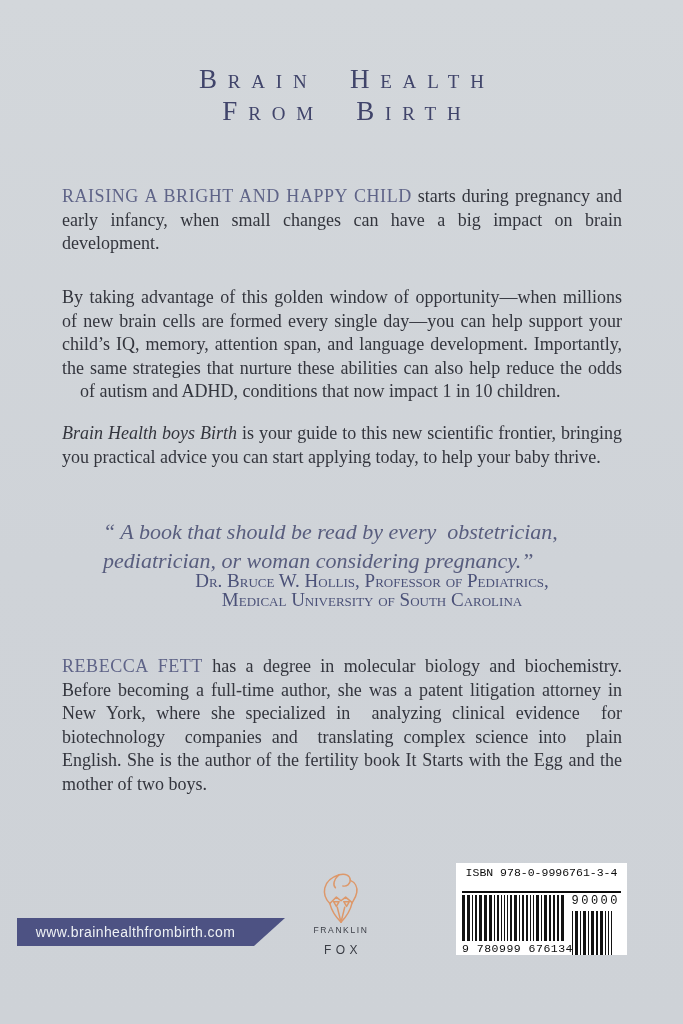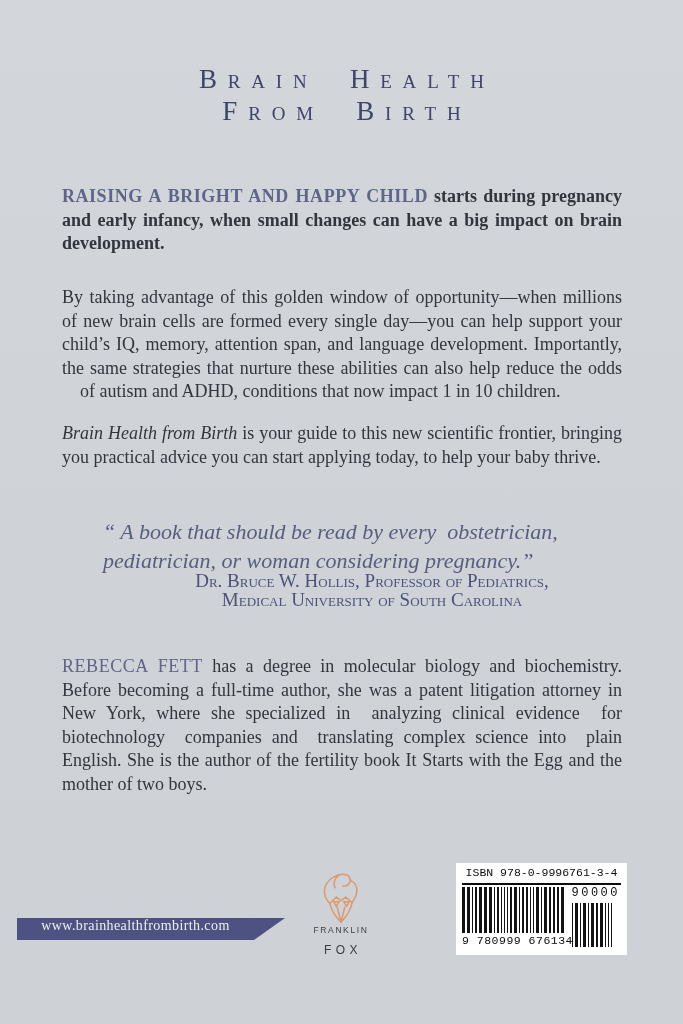--- a/index.html
+++ b/index.html
@@ -12,61 +12,61 @@
   .title-block { position:absolute; top:49px; left:0; right:0; text-align:center; color:#40446a;margin-top:14px; }
   .title-line {
     font-variant:small-caps; font-size:27px; line-height:32px;
     letter-spacing:0.40em; word-spacing:0.55em; padding-left:0.40em;
   }
   
   .para {
     position:absolute; left:62px; width:560px;
     font-size:18px; line-height:23.5px; text-align:justify; color:#33353d;
   }
-  .p1 { top:167px;font-weight:bold; }
+  .p1 { top:167px; }
   .p2 { top:268px; }
   .p3 { top:404px; }
   .bio { top:637px; }
   .lead-caps { color:#5f6488; letter-spacing:0.03em; }
   .p3 .book-title { font-style:italic; }
   
   .quote {
     position:absolute; top:496px; left:63px; width:566px;
     font-style:italic; font-size:22px; line-height:28.5px; color:#585d7e;
   }
   .attribution {
     position:absolute; top:572px; left:92px; width:560px; text-align:center;
     font-variant:small-caps; font-size:19px; line-height:18.5px; color:#4b5178;
   }
   
   .banner {
-    position:absolute; top:918px; left:17px; width:237px; height:22px;
+    position:absolute; top:918px; left:17px; width:237px; height:28px;
     padding-right:31px; background:#4d5283;
     clip-path:polygon(0 0,100% 0,calc(100% - 31px) 100%,0 100%);
-    display:flex; align-items:flex-start; justify-content:center;
-    font-family:Liberation Serif, serif;
+    display:flex; align-items:center; justify-content:center;
+    font-family:Liberation Sans, sans-serif;
     font-size:14px; letter-spacing:0.4px; color:#eef1f5;
   }
   
   .publisher {
     position:absolute; top:872px; left:302px; width:78px; text-align:center;
     font-family:"Liberation Sans","DejaVu Sans",sans-serif; color:#3a3d45;
   }
   .publisher svg { width:46px; height:52px; display:block; margin:0 auto 1px; }
   .pub-line1 { font-size:8.5px; letter-spacing:1.6px; }
   .pub-line2 { font-size:12px; letter-spacing:4.5px; margin-top:8px; padding-left:4px; }
   
   .barcode-box {
     position:absolute; top:863px; left:456px; width:171px; height:92px;
     background:#ffffff; color:#0c0c0c; box-sizing:border-box; padding:3px 6px 2px;
     font-family:"Liberation Mono","DejaVu Sans Mono",monospace;
   }
   .isbn-row {
     font-size:11.5px; line-height:13px; white-space:nowrap; text-align:center;
-    border-bottom:2px solid #0c0c0c; padding-bottom:4px;
+    border-bottom:2px solid #0c0c0c; padding-bottom:12px;
   }
   .bc-body { display:flex; margin-top:2px; }
   .bc-left { width:104px; }
   .bars { display:flex; gap:2px; }
   .bars-main { height:46px; }
   .bar { background:#121212; height:100%; }
   .digits-row { font-size:11.5px; line-height:13px; margin-top:1px; white-space:nowrap; letter-spacing:0.5px; }
   .bc-right { flex:1; display:flex; flex-direction:column; align-items:flex-end; }
   .price { font-size:12px; line-height:13px; letter-spacing:2.5px; padding-right:1px;font-family:Liberation Mono, monospace; }
   .bars-addon { height:44px; width:48px; margin-top:3px; margin-right:1px; }
@@ -78,21 +78,21 @@
 
   <header class="title-block">
     <div class="title-line">Brain Health</div>
     <div class="title-line">From Birth</div>
   </header>
 
   <p class="para p1"><span class="lead-caps">RAISING A BRIGHT AND HAPPY CHILD</span><span> starts during pregnancy and early infancy, when small changes can have a big impact on brain development.</span></p>
 
   <p class="para p2">By taking advantage of this golden window of opportunity—when millions of new brain cells are formed every single day—you can help support your child’s IQ, memory, attention span, and language development. Importantly, the same strate­gies that nurture these abilities can also help reduce the odds &nbsp;&nbsp;&nbsp;&nbsp;of autism and ADHD, conditions that now impact 1 in 10 children.</p>
 
-  <p class="para p3"><span class="book-title">Brain Health from Birth</span><span> is your guide to this new scientific frontier, bringing you practical advice you can start applying today, to help your baby thrive.</span></p>
+  <p class="para p3"><span class="book-title">Brain Health boys Birth</span><span> is your guide to this new scientific frontier, bringing you practical advice you can start applying today, to help your baby thrive.</span></p>
 
   <blockquote class="quote">“ A book that should be read by every &nbsp;obstetrician, pediatrician, or woman considering pregnancy.”</blockquote>
 
   <div class="attribution">
     <div>Dr. Bruce W. Hollis, Professor of Pediatrics,</div>
     <div>Medical University of South Carolina</div>
   </div>
 
   <p class="para bio"><span class="lead-caps">REBECCA FETT</span><span> has a degree in molecular biology and biochemistry. Before becoming a full-time author, she was a patent litigation attorney in New York, where she specialized in &nbsp;analyzing clinical evidence &nbsp;for biotechnology &nbsp;companies and &nbsp;translating complex science into &nbsp;plain English. She is the author of the fertility book It Starts with the Egg and the mother of two boys.</span></p>
 

